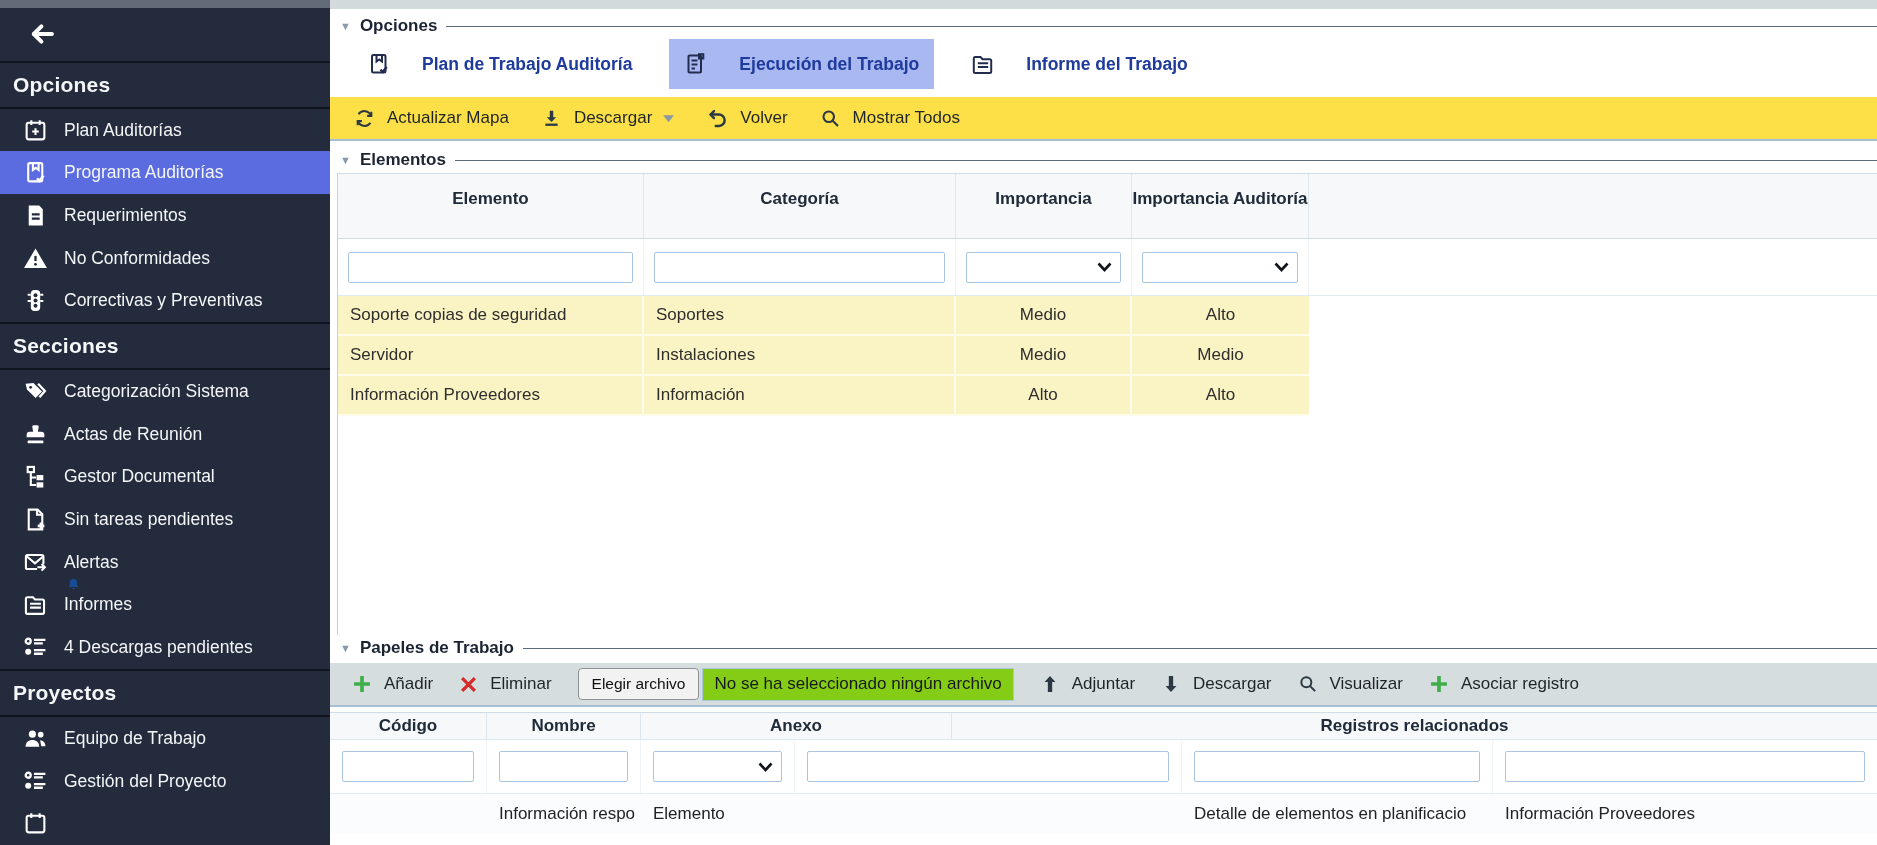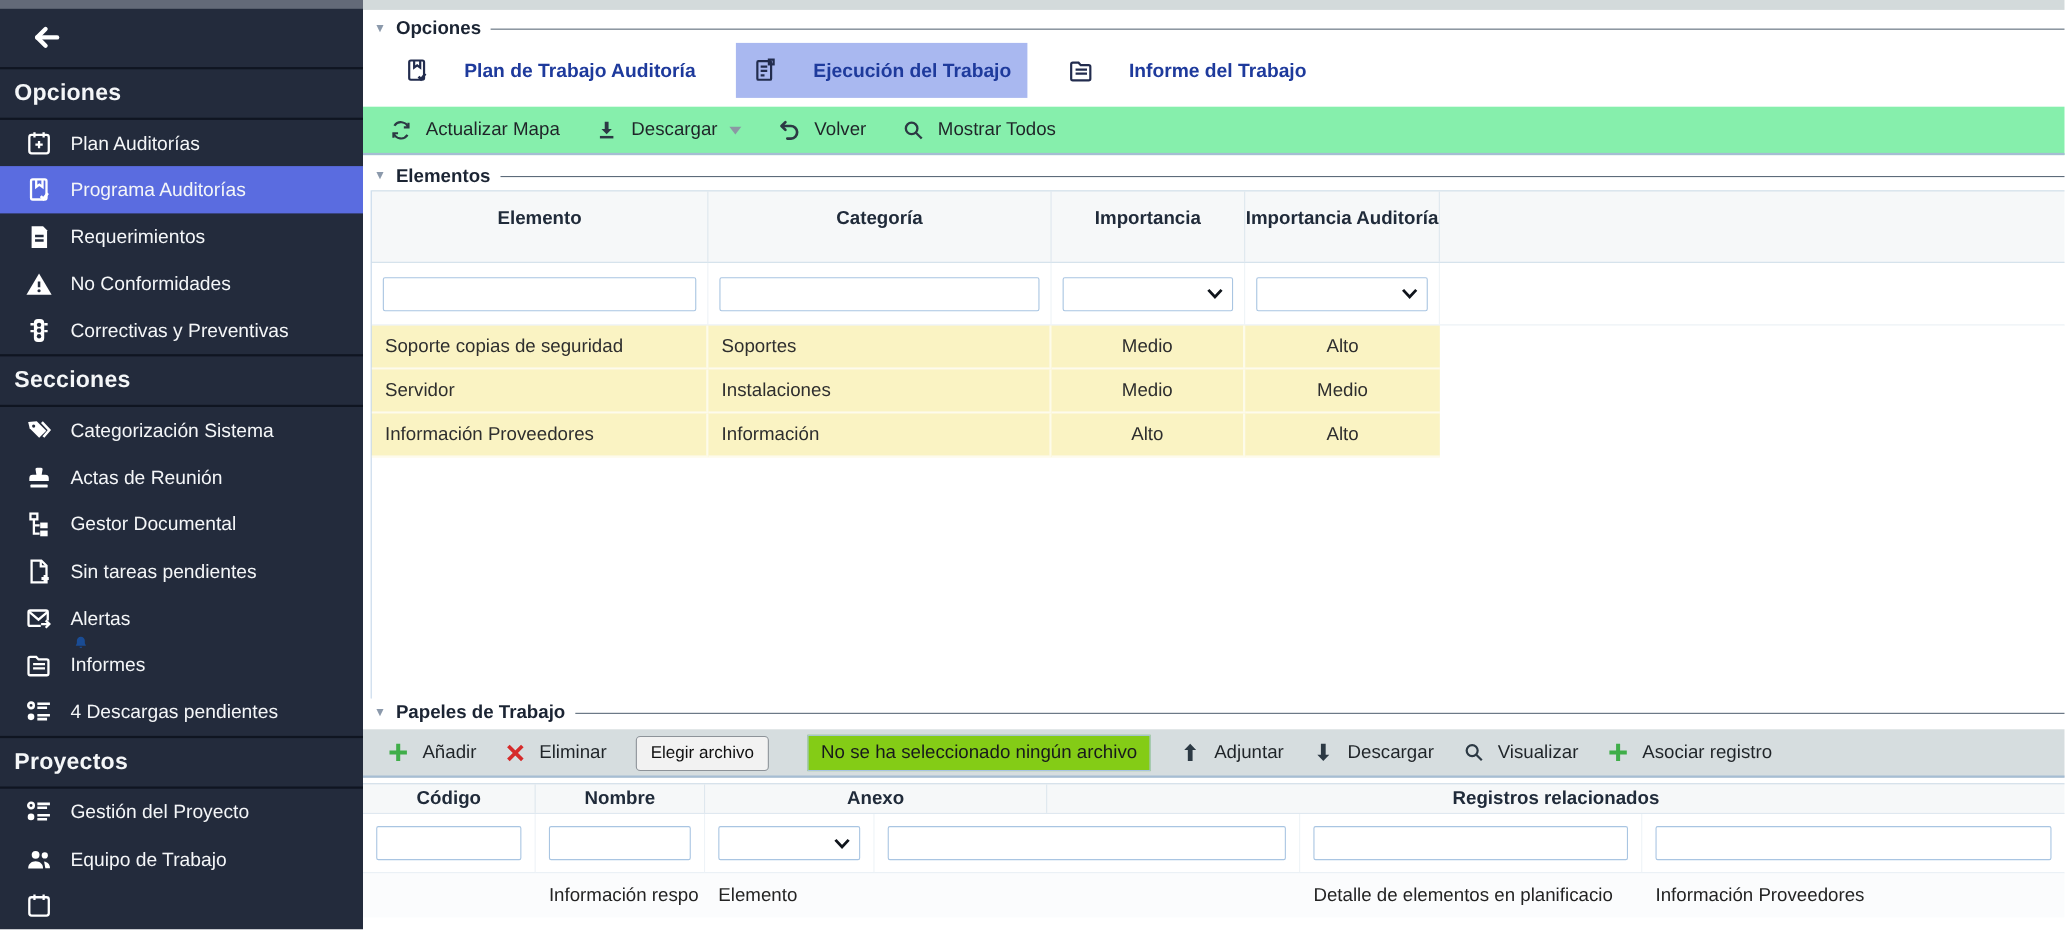--- a/index.html
+++ b/index.html
@@ -31,21 +31,21 @@
   .legend-row .line { flex:1; border-top:1px solid #5d6b7a; margin-left:9px; }
   .legend-opciones { margin-top:4px; }
   .legend-elementos { margin-top:6px; }
 
   .tabs { display:flex; align-items:stretch; height:50px; padding-left:22px; gap:22px; }
   .tab { display:flex; align-items:center; gap:31px; font-weight:bold; color:#1e3a9c;
     font-size:17.5px; padding:0 15px; cursor:pointer; }
   .tab .t-icn { color:#222c4e; line-height:0; }
   .tab.active { background:#a9b8f0; }
 
-  .toolbar { height:44px; background:#86efac; border-bottom:2px solid #a6bdd3;
+  .toolbar { height:44px; background:#fde047; border-bottom:2px solid #a6bdd3;
     display:flex; align-items:center; gap:32px; padding-left:24px;
     font-size:17px; color:#1f2428; margin-top:8px; }
   .tbtn { display:flex; align-items:center; gap:12px; cursor:pointer; }
   .tbtn .i { line-height:0; color:#2c3944; }
   .caret { margin-left:-2px; line-height:0; }
 
   
   .panel { margin-left:7px; height:462px; border-left:1px solid #bcd2e6;
     display:flex; flex-direction:column; background:#fff; }
   .e-header { display:flex; height:66px; background:#f6f8f9;
@@ -72,21 +72,21 @@
     border-bottom:2px solid #fefce f1; border-bottom:2px solid #fdfbec; overflow:hidden; white-space:nowrap; }
   .e-row .c.center { justify-content:center; padding-left:0;text-align:right; }
   .e-row .c:nth-child(4) { border-right:none; }
   .e-row .spacer { flex:1; background:#fff; }
   .e-rest { flex:1; background:#fff; }
 
   
   .toolbar2 { height:44px; background:#d6dddf; border-bottom:2px solid #a6bdd3;
     display:flex; align-items:center; gap:26px; padding-left:22px;
     font-size:17px; color:#1f2428; margin-top:2px; }
-  .filegroup { display:flex; align-items:flex-end;gap:32px; }
+  .filegroup { display:flex; align-items:center; }
   .file-btn { height:32px; padding:0 13px; font-size:15.5px; color:#101010;
     background:#f2f2f2; border:1px solid #8d9399; border-radius:4px;
     font-family:"Liberation Sans", sans-serif; cursor:pointer; }
   .file-status { height:33px; display:flex; align-items:center; padding:0 11px;
     margin-left:3px; border:1px solid #a9c5e2; background:#84cc16; font-size:17px;
     color:#17191c; white-space:nowrap; }
 
   .p-header { display:flex; height:28px; background:#f6f8f9; margin-top:5px;
     border-top:1px solid #cfdde8; border-bottom:1px solid #dfe8f0; }
   .p-header .hc { display:flex; align-items:center; justify-content:center;
@@ -258,40 +258,40 @@
             <path d="M10.5 14.6h11M10.5 18h8.5"></path>
           </svg>
       </span>
       <span>4 Descargas pendientes</span>
     </div>
 
     <div class="sec-header">Proyectos</div>
 
     <div class="side-item">
       <span class="icn">
+        <svg width="25" height="25" viewBox="0 0 24 24" fill="currentColor">
+            <circle cx="9" cy="7.8" r="3.4"></circle>
+            <path d="M2.5 19.5c0-3.6 2.9-6 6.5-6s6.5 2.4 6.5 6v.3h-13z"></path>
+            <circle cx="17" cy="8.3" r="2.7"></circle>
+            <path d="M16.4 13.6c2.9.3 5.1 2.4 5.1 5.6v.3h-4z"></path>
+          </svg>
+      </span>
+      <span>Equipo de Trabajo</span>
+    </div>
+
+    <div class="side-item">
+      <span class="icn">
         <svg width="25" height="25" viewBox="0 0 24 24" fill="none" stroke="currentColor" stroke-width="2.2">
             <circle cx="5" cy="6" r="2.4"></circle>
             <path d="M10.5 4.6h11M10.5 8h8.5"></path>
             <circle cx="5" cy="16" r="2.9" fill="currentColor" stroke="none"></circle>
             <path d="M10.5 14.6h11M10.5 18h8.5"></path>
           </svg>
       </span>
       <span>Gestión del Proyecto</span>
-    </div>
-
-    <div class="side-item">
-      <span class="icn">
-        <svg width="25" height="25" viewBox="0 0 24 24" fill="currentColor">
-            <circle cx="9" cy="7.8" r="3.4"></circle>
-            <path d="M2.5 19.5c0-3.6 2.9-6 6.5-6s6.5 2.4 6.5 6v.3h-13z"></path>
-            <circle cx="17" cy="8.3" r="2.7"></circle>
-            <path d="M16.4 13.6c2.9.3 5.1 2.4 5.1 5.6v.3h-4z"></path>
-          </svg>
-      </span>
-      <span>Equipo de Trabajo</span>
     </div>
 
     <div class="side-item">
       <span class="icn">
         <svg width="25" height="25" viewBox="0 0 24 24" fill="none" stroke="currentColor" stroke-width="2">
             <rect x="3.5" y="4.5" width="17" height="16" rx="2"></rect>
             <path d="M8 2.2v4.6M16 2.2v4.6"></path>
           </svg>
       </span>
     </div>

